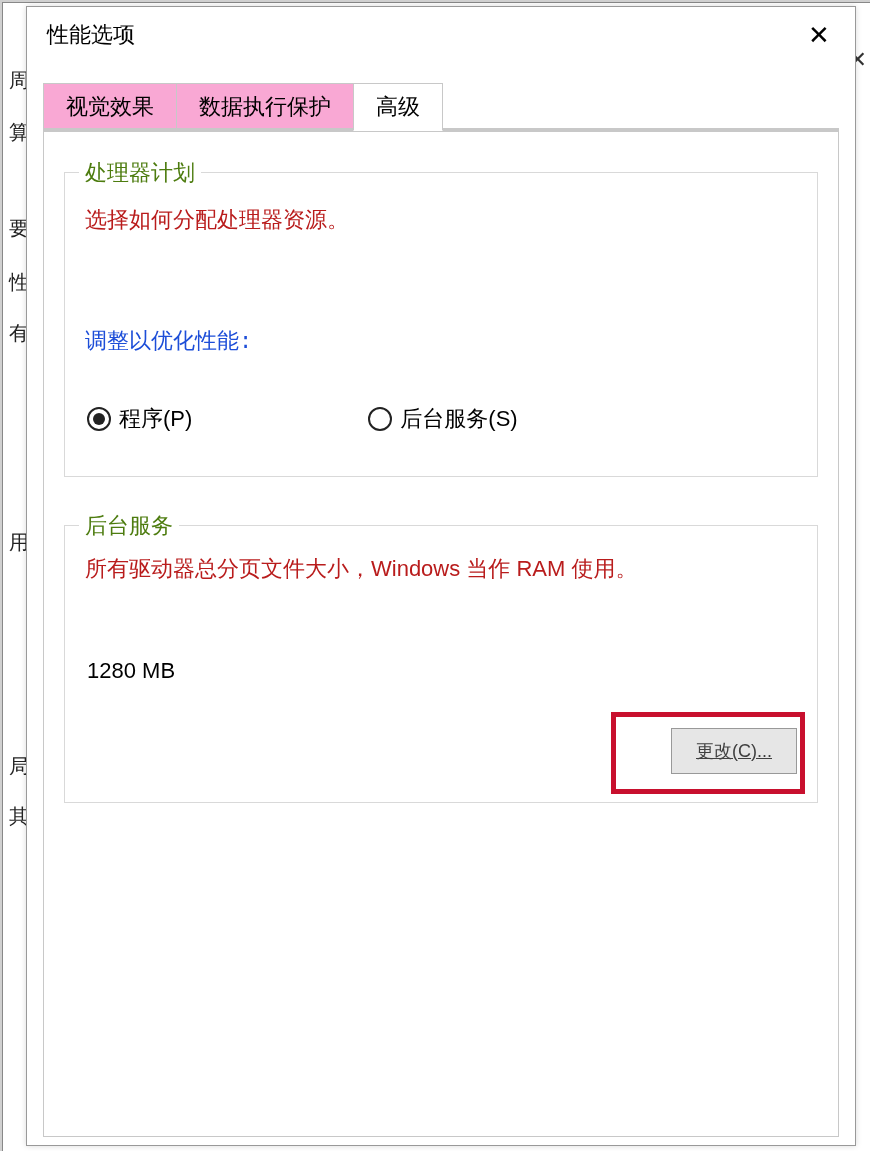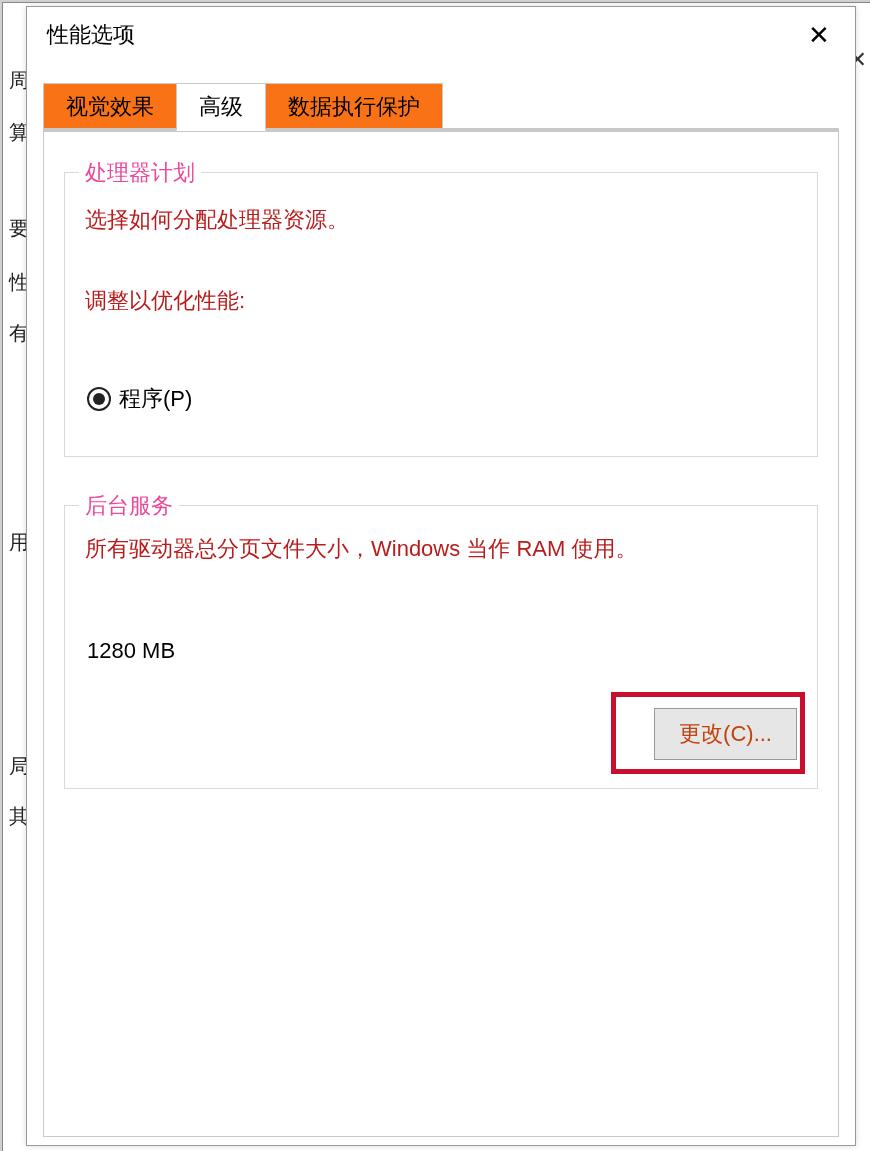--- a/index.html
+++ b/index.html
@@ -67,21 +67,21 @@
       padding-left: 14px;
       display: flex;
       align-items: flex-end;
       position: relative;
     }
     .tab {
       padding: 8px 22px 8px 22px;
       font-size: 22px;
       color: #000;
       border: 1px solid #c8c8c8;
-      background: #f97316;
+      background: #f9a8d4;
       border-bottom: none;
       cursor: pointer;
       position: relative;
       margin-right: -1px;
     }
     .tab.active {
       background: #fff;
       border: 1px solid #c8c8c8;
       border-bottom: 1px solid #fff;
       z-index: 2;
@@ -110,35 +110,36 @@
       position: relative;
       margin-bottom: 48px;
     }
     .legend {
       position: absolute;
       top: -15px;
       left: 14px;
       background: #fff;
       padding: 0 6px;
       font-size: 22px;
-      color: #ec4899;
+      color: #4d7c0f;
     }
     .desc {
       font-size: 22px;
       color: #b91c1c;
       line-height: 1.7;
     }
     .adjust-label {
-      margin-top: 44px;
-      font-size: 22px;
-      color: #b91c1c;
+      margin-top: 84px;
+      font-size: 22px;
+      color: #1d4ed8;
+      font-family: Liberation Mono, monospace;
     }
     .radio-row {
       display: flex;
-      margin-top: 60px;
+      margin-top: 40px;
       margin-bottom: 6px;
     }
     .radio-opt {
       display: flex;
       align-items: center;
       font-size: 22px;
       cursor: pointer;
     }
     .radio-opt.first {
       margin-right: 170px;
@@ -187,24 +188,25 @@
       border: 5px solid #c8102e;
       right: -6px;
       top: -14px;
       width: 194px;
       height: 82px;
       pointer-events: none;
     }
     .change-btn {
       background: #e6e6e6;
       border: 1px solid #999;
-      font-size: 22px;
+      font-size: 18px;
       padding: 10px 24px;
       cursor: pointer;
-      color: #c2410c;
+      color: #404040;
+      text-decoration: underline;
     }
     .behind-close {
       position: absolute;
       right: 2px;
       top: 42px;
       font-size: 22px;
       color: #333;
     }
   </style>
 </head>
@@ -223,35 +225,39 @@
 </div>
 
 <div class="dialog">
   <div class="title-bar">
     <span class="title-text">性能选项</span>
     <span class="close-x">✕</span>
   </div>
 
   <div class="tab-strip">
     <div class="tab">视觉效果</div>
+    <div class="tab">数据执行保护</div>
     <div class="tab active">高级</div>
-    <div class="tab">数据执行保护</div>
     <div class="tab-border-rest"></div>
   </div>
 
   <div class="tab-content">
 
     <div class="fieldset">
       <div class="legend">处理器计划</div>
       <div class="desc">选择如何分配处理器资源。</div>
       <div class="adjust-label">调整以优化性能:</div>
       <div class="radio-row">
         <label class="radio-opt first">
           <span class="radio-circle checked"></span>
           <span>程序(P)</span>
+        </label>
+        <label class="radio-opt">
+          <span class="radio-circle"></span>
+          <span>后台服务(S)</span>
         </label>
       </div>
     </div>
 
     <div class="vm-fieldset">
       <div class="legend">后台服务</div>
       <div class="desc">所有驱动器总分页文件大小，Windows 当作 RAM 使用。</div>
       <div class="vm-row">
         <span class="vm-value">1280 MB</span>
       </div>

